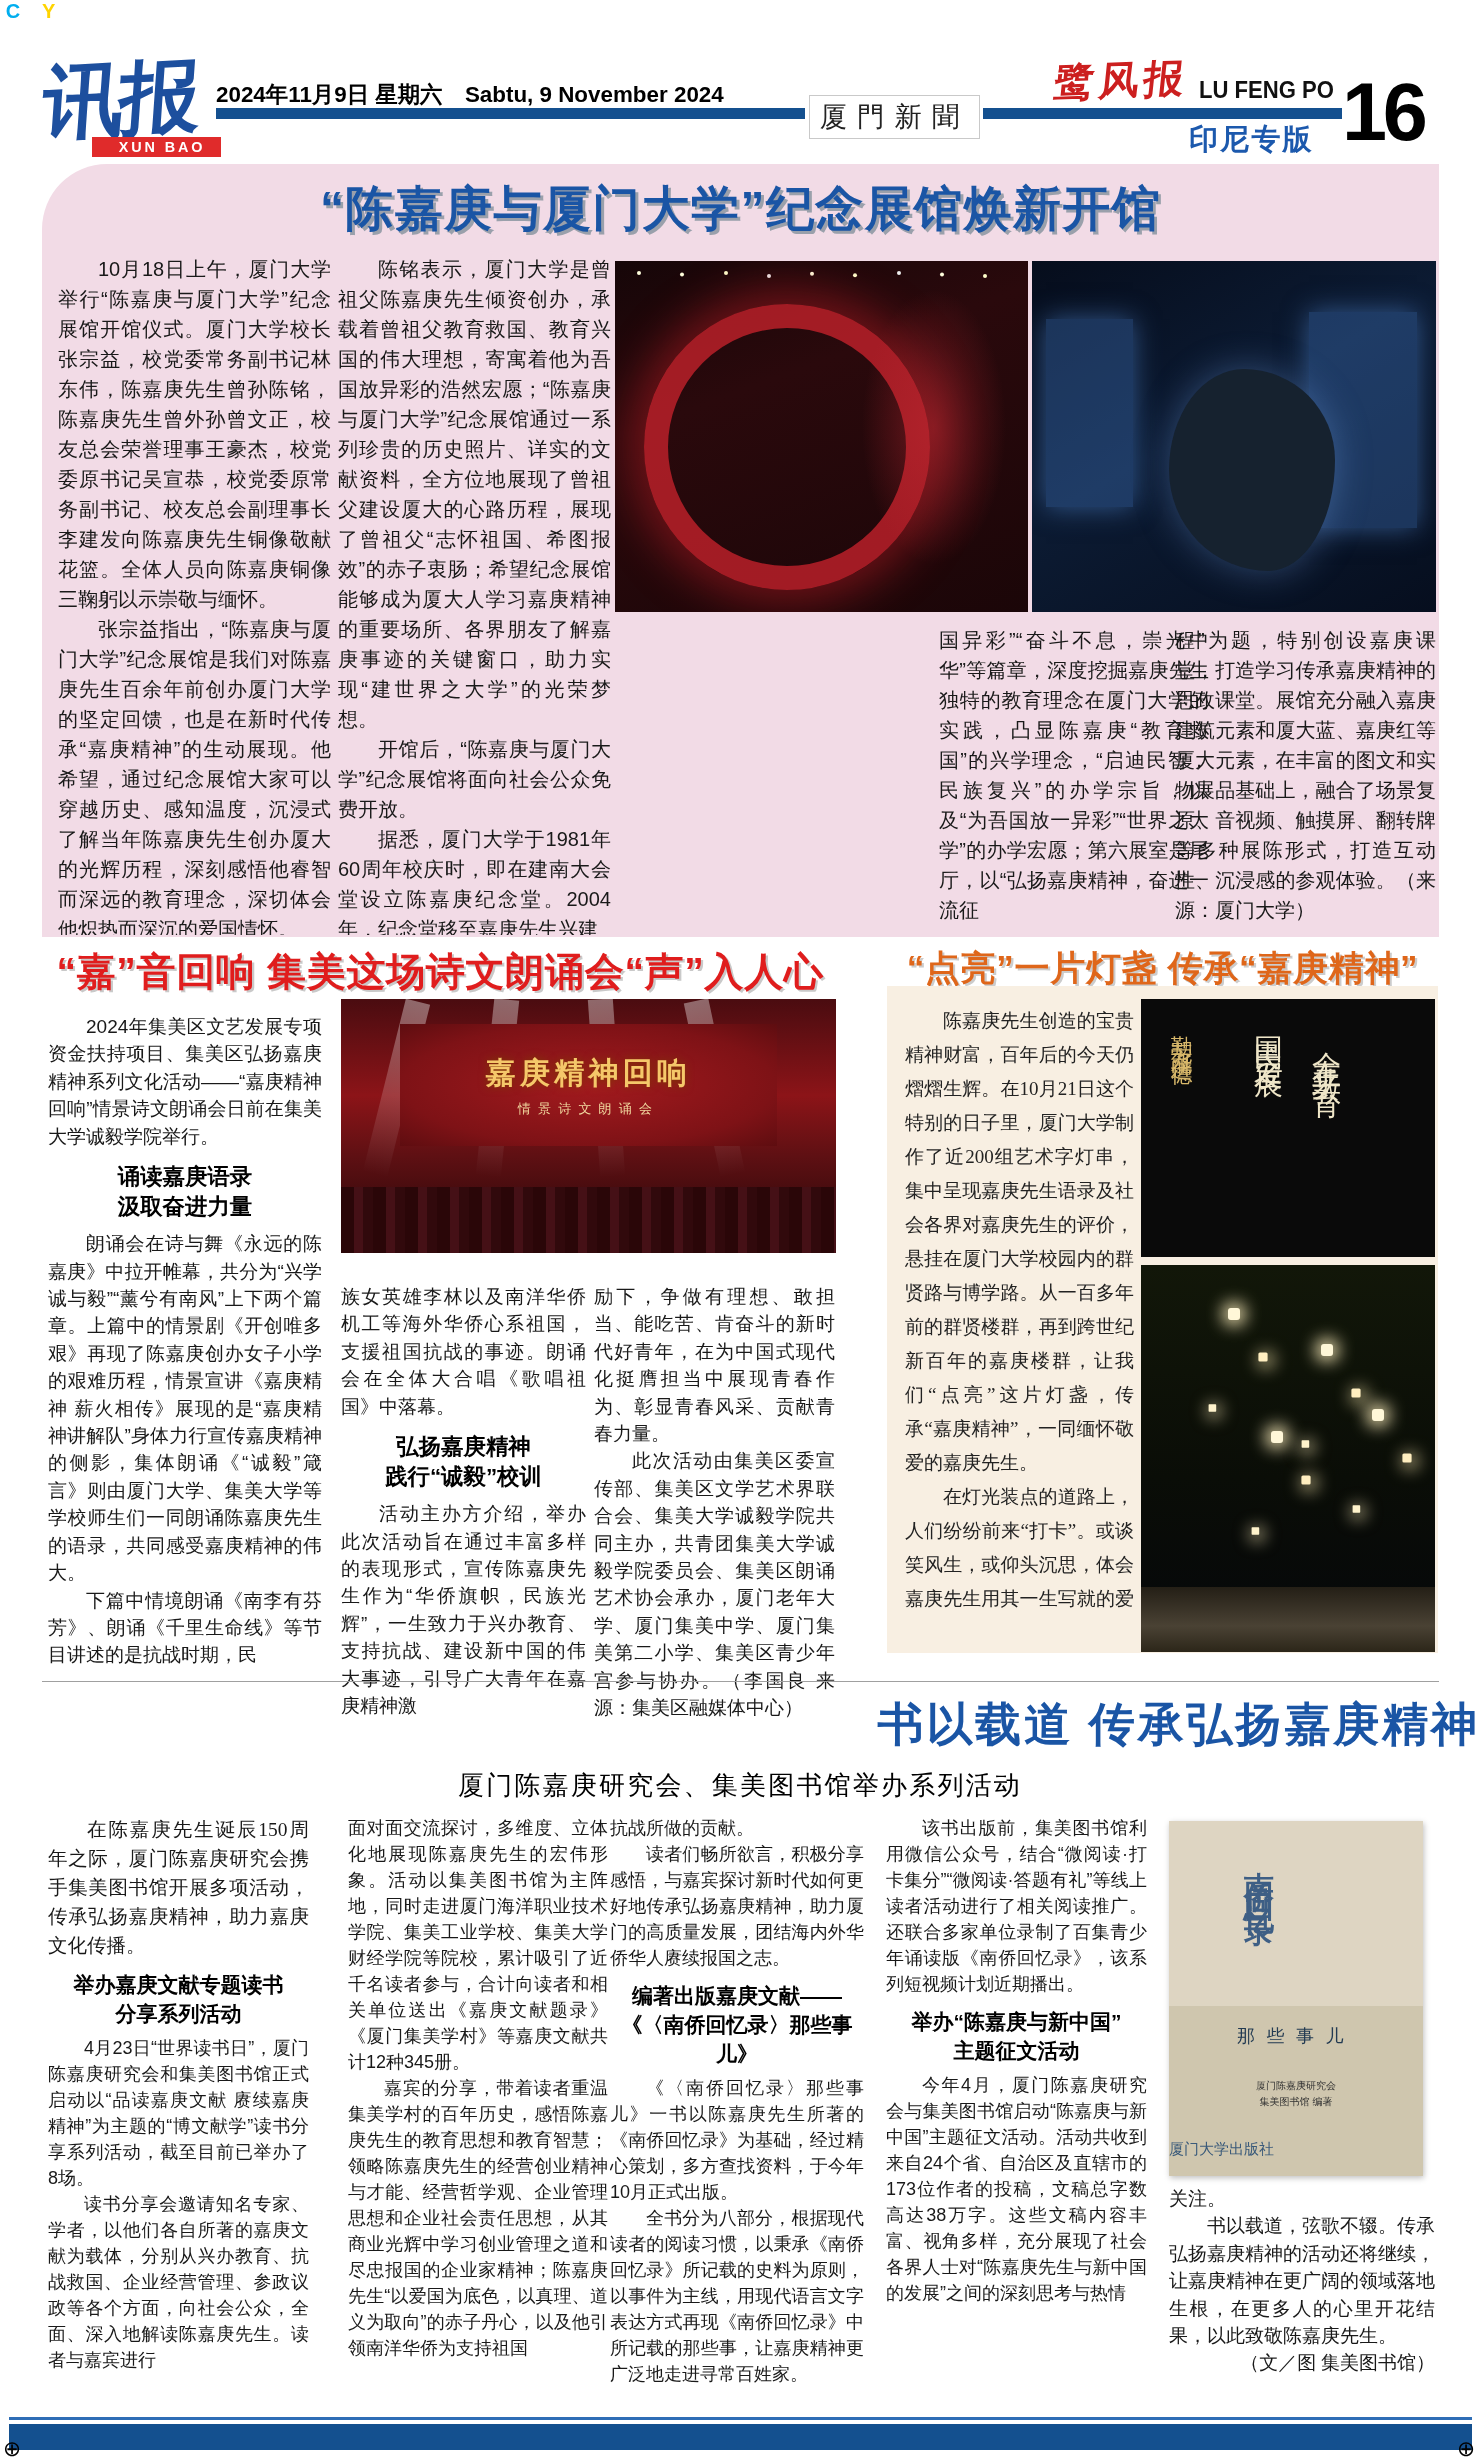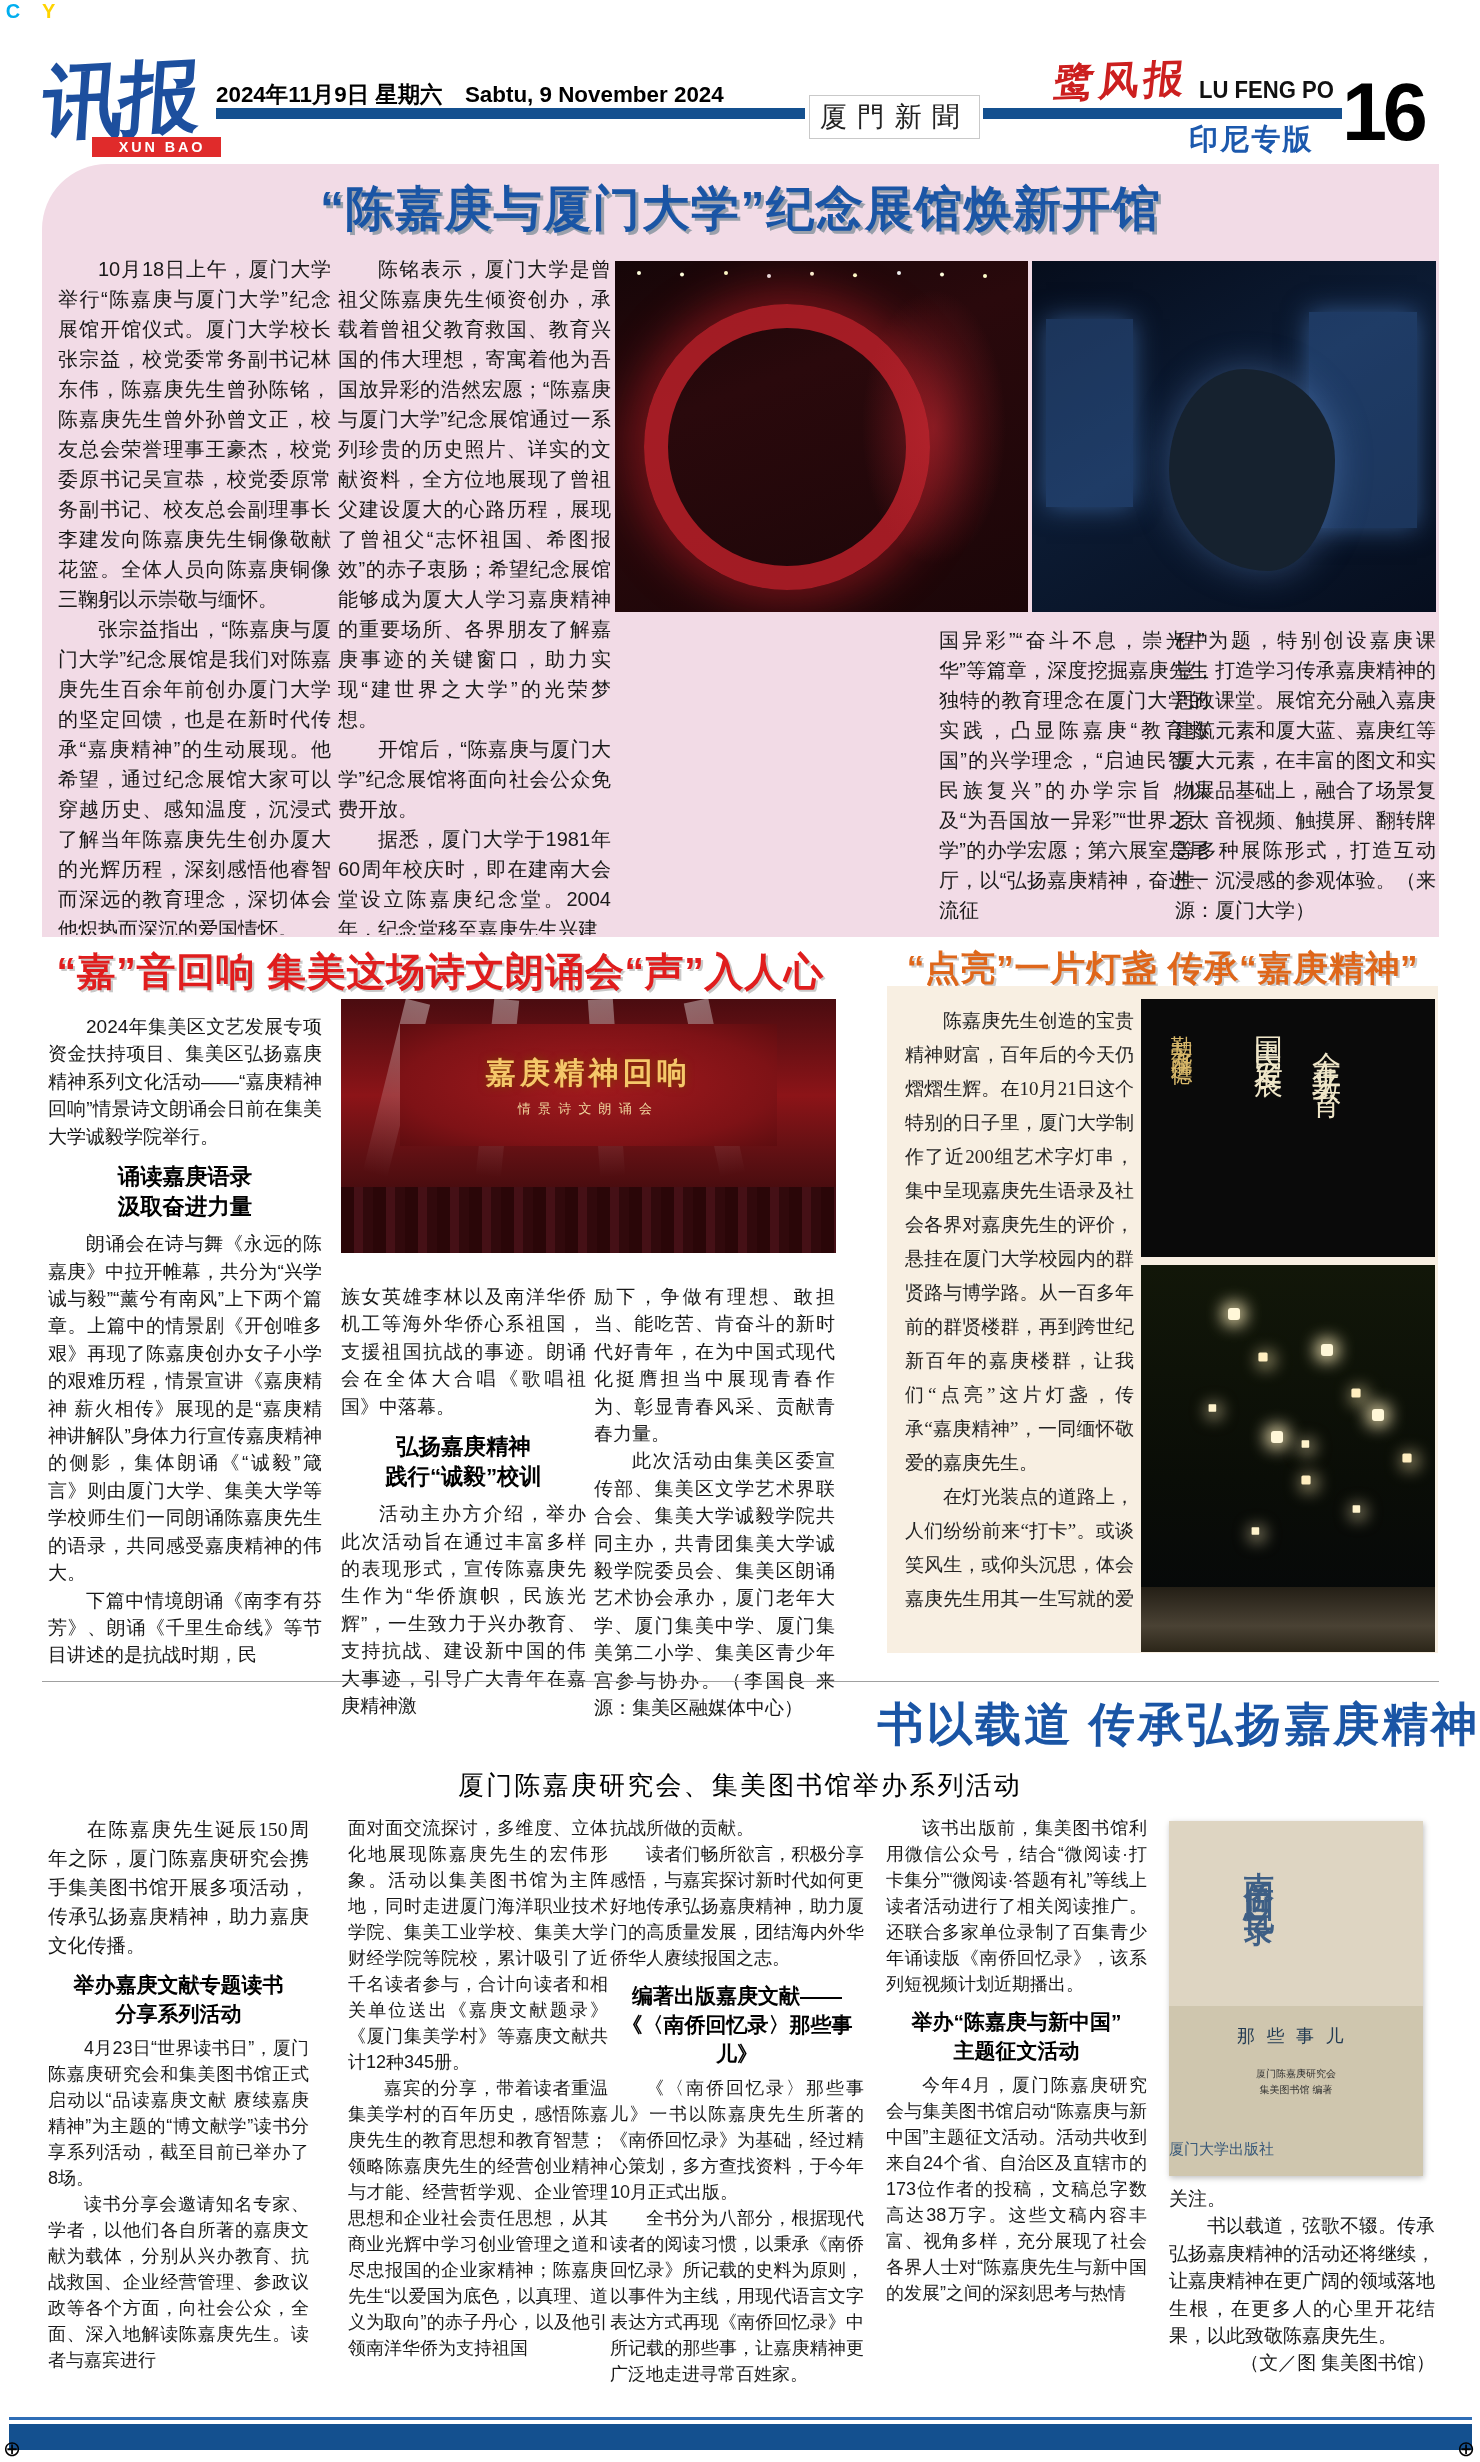--- a/index.html
+++ b/index.html
@@ -235,21 +235,21 @@
     <div class="sub4">
       <div>举办“陈嘉庚与新中国”</div>
       <div>主题征文活动</div>
     </div>
     <p class="ind">今年4月，厦门陈嘉庚研究会与集美图书馆启动“陈嘉庚与新中国”主题征文活动。活动共收到来自24个省、自治区及直辖市的173位作者的投稿，文稿总字数高达38万字。这些文稿内容丰富、视角多样，充分展现了社会各界人士对“陈嘉庚先生与新中国的发展”之间的深刻思考与热情</p>
   </div>
 
   <div class="abs book" style="left:1169px;top:1821px;width:254px;height:355px;">
     <div class="abs vtext book-title" style="left:69px;top:26px;">南侨回忆录</div>
     <div class="abs book-sub" style="left:0;top:203px;width:254px;">那些事儿</div>
-    <div class="abs book-auth" style="left:0;top:245px;width:254px;">
+    <div class="abs book-auth" style="left:0;top:257px;width:254px;">
       <div>厦门陈嘉庚研究会</div>
       <div>集美图书馆  编著</div>
     </div>
     <div class="abs book-pub" style="left:0;top:319px;width:254px;">厦门大学出版社</div>
   </div>
 
   <div class="abs body4 serif just clip" style="left:1169px;top:2185px;width:266px;height:234px;font-size:19px;line-height:27.4px;">
     <p class="noind">关注。</p>
     <p class="ind">书以载道，弦歌不辍。传承弘扬嘉庚精神的活动还将继续，让嘉庚精神在更广阔的领域落地生根，在更多人的心里开花结果，以此致敬陈嘉庚先生。</p>
     <p class="byline">（文／图 集美图书馆）</p>

